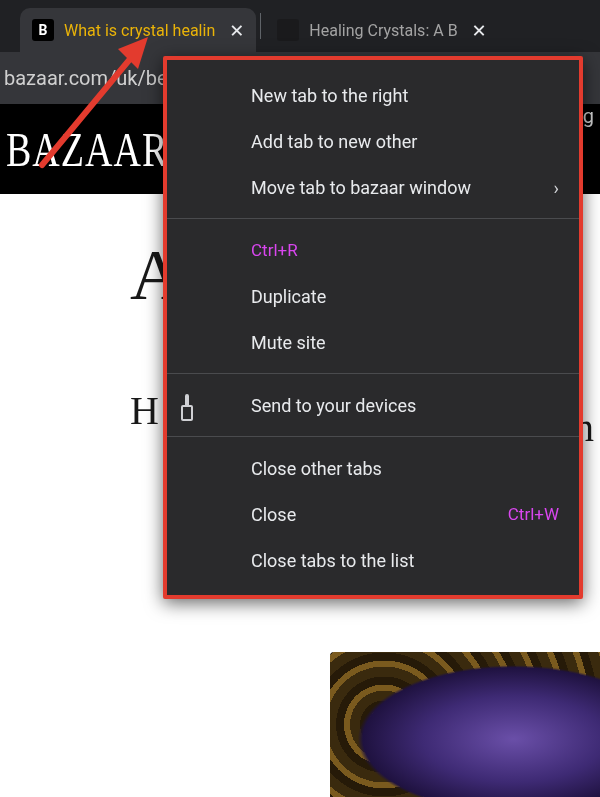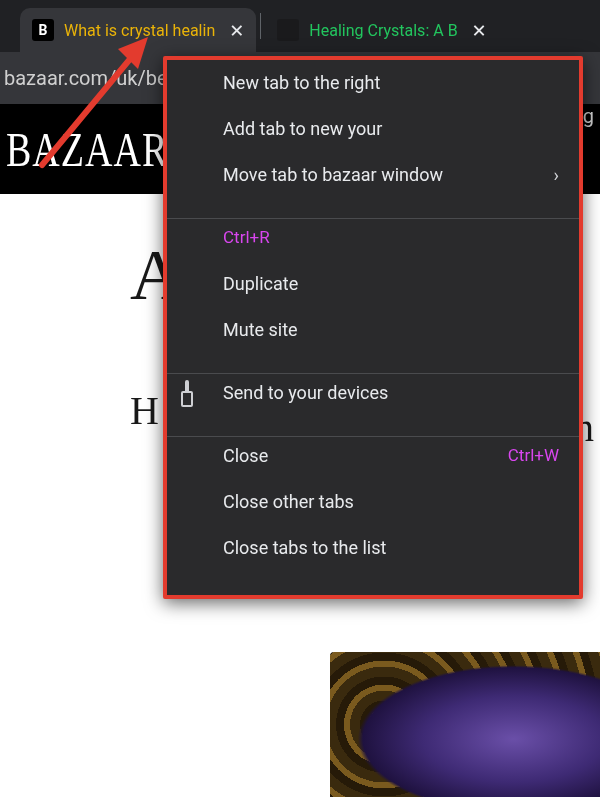--- a/index.html
+++ b/index.html
@@ -47,21 +47,21 @@
     max-width: 160px;
     color: #eab308;
   }
   .tab .close {
     margin-left: 14px;
     font-size: 18px;
     color: #e8eaed;
     flex-shrink: 0;
   }
   .tab.inactive { color: #bdc1c6; }
-  .tab.inactive .title { color: #22c55e; max-width: 150px; }
+  .tab.inactive .title { color: #a3a3a3; max-width: 150px; }
   .tab.inactive .favicon { opacity: .4; background: #111; }
   .tab-sep { width: 1px; height: 26px; background: #5f6368; align-self: center; margin: 0 4px; }
 
   .addrbar {
     height: 52px;
     background: #35363a;
     display: flex;
     align-items: center;
     padding-left: 0;
   }
@@ -118,23 +118,23 @@
     left: 163px;
     width: 420px;
     background: #2a2a2c;
     border: 4px solid #e33b2e;
     border-radius: 2px;
     box-shadow: 0 4px 18px rgba(0,0,0,.6);
     padding: 12px 0;
   }
   .ctxitem {
     display: flex;
-    align-items: flex-start;
+    align-items: center;
     height: 46px;
-    padding: 0 20px 0 56px;
+    padding: 0 20px 0 84px;
     font-size: 18px;
     color: #e8eaed;
     position: relative;
   }
   .ctxitem .label { flex: 1; }
   .ctxitem .accel { color: #d946ef; font-size: 17px; }
   .ctxitem .chev { color: #d0d2d6; font-size: 18px; }
   .ctxsep {
     height: 1px;
     background: #4a4b4e;
@@ -204,21 +204,21 @@
   <div style="position:absolute; right:6px; top:300px; font-family:Georgia,serif; font-size:40px; color:#191919;">n</div>
   <div class="crystal-img"></div>
 </div>
 
 <div class="ctxmenu">
 
   <div class="ctxitem">
     <span class="label">New tab to the right</span>
   </div>
   <div class="ctxitem">
-    <span class="label">Add tab to new your</span>
+    <span class="label">Add tab to new other</span>
   </div>
   <div class="ctxitem">
     <span class="label">Move tab to bazaar window</span>
     <span class="chev">›</span>
   </div>
 
   <div class="ctxsep"></div>
 
   <div class="ctxitem">
     <span class="accel">Ctrl+R</span>
@@ -233,25 +233,25 @@
   <div class="ctxsep"></div>
 
   <div class="ctxitem">
     <span class="ctxicon"><span class="devices-icon"></span></span>
     <span class="label">Send to your devices</span>
   </div>
 
   <div class="ctxsep"></div>
 
   <div class="ctxitem">
+    <span class="label">Close other tabs</span>
+  </div>
+  <div class="ctxitem">
     <span class="label">Close</span>
     <span class="accel">Ctrl+W</span>
-  </div>
-  <div class="ctxitem">
-    <span class="label">Close other tabs</span>
   </div>
   <div class="ctxitem">
     <span class="label">Close tabs to the list</span>
   </div>
 </div>
 
 <svg class="arrow" viewBox="0 0 140 140">
   <defs></defs>
   <line x1="20" y1="130" x2="118" y2="12" stroke="#e33b2e" stroke-width="6" stroke-linecap="round"></line>
   <polygon points="126,2 96,14 116,34" fill="#e33b2e"></polygon>

